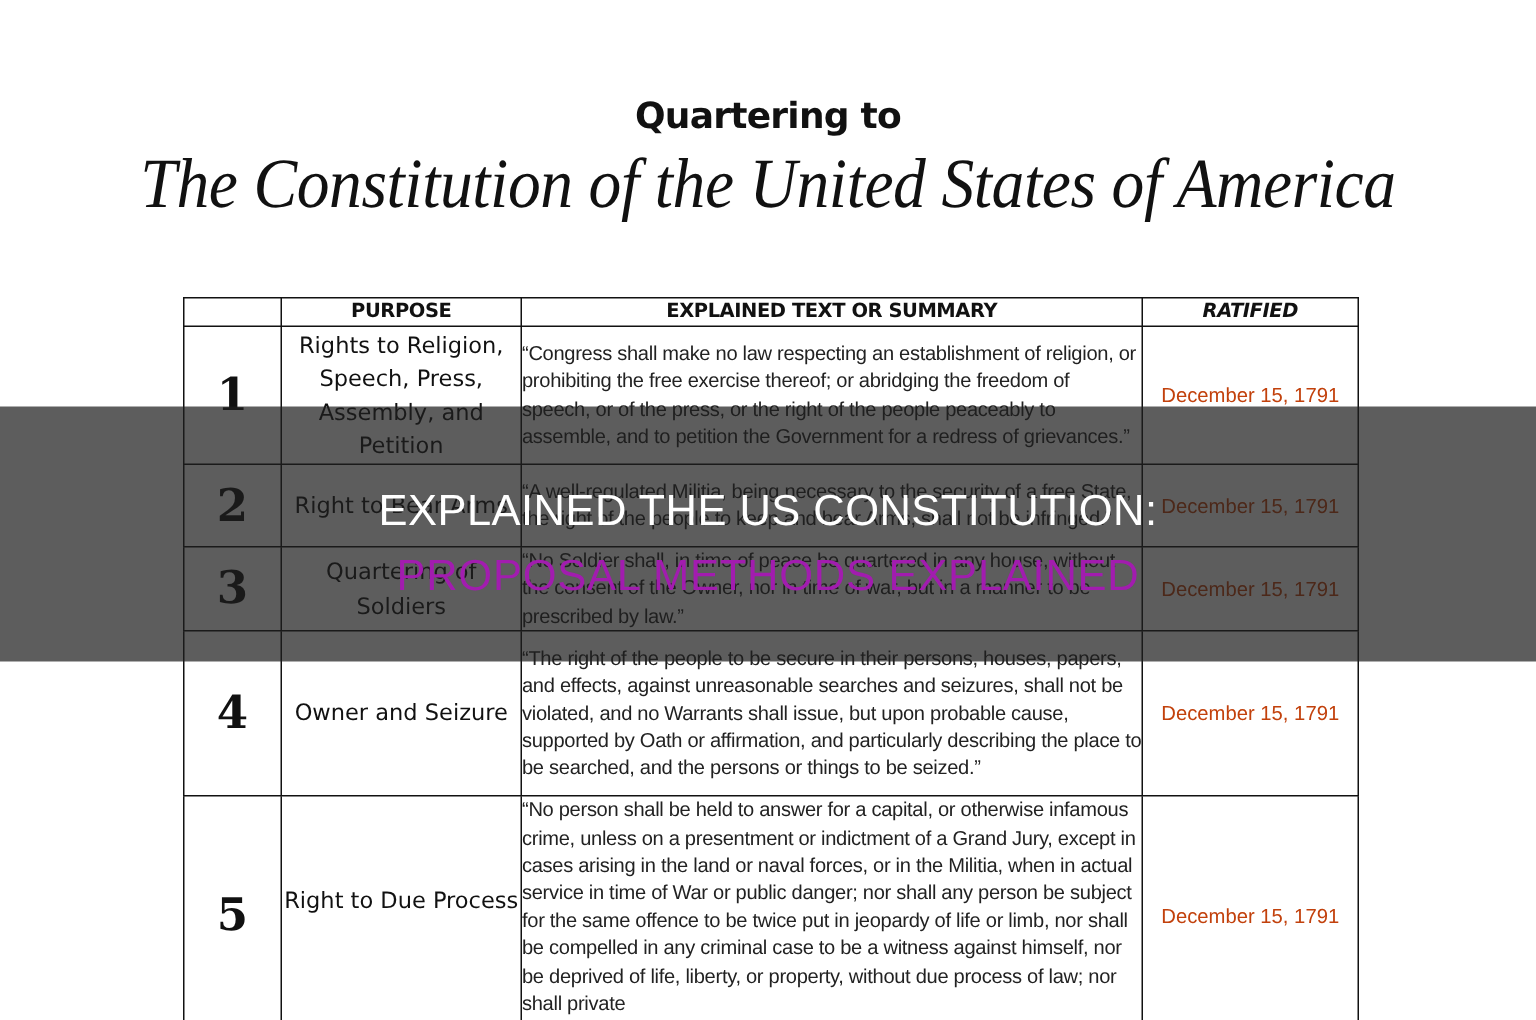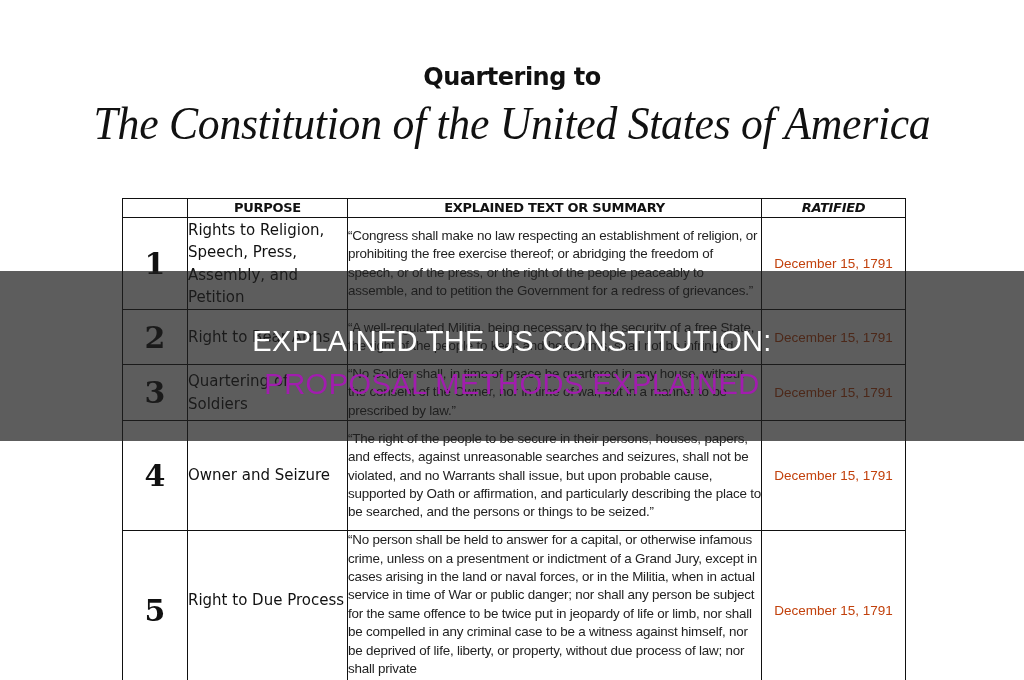--- a/index.html
+++ b/index.html
@@ -28,21 +28,21 @@
     font-family:"DejaVu Sans", sans-serif; font-weight:bold; font-size:13px;
     height:18px; line-height:18px; letter-spacing:-0.3px;text-align:center;
   }
   th.h-purpose { text-align:center; }
   th.h-text { text-align:left; padding-left:8px; }
   th.h-ratified { text-align:center;font-style:italic; }
   td.num {
     text-align:center; font-family:"DejaVu Serif", serif; font-weight:bold; font-size:30px;
   }
   td.purpose {
-    font-family:"DejaVu Sans", sans-serif; font-size:15px;
+    text-align:center; font-family:"DejaVu Sans", sans-serif; font-size:15px;
     line-height:22.5px; font-weight:500; padding:0 6px;
   }
   td.text {
     font-family:"Liberation Sans", sans-serif; font-size:13.4px; line-height:18.4px;
     padding:0 8px; color:#222; letter-spacing:-0.2px;
   }
   td.ratified {
     text-align:center; font-family:"Liberation Sans", sans-serif; font-size:13.5px; color:#c2410c;
   }
   tr.r1 td { height:91px; }

